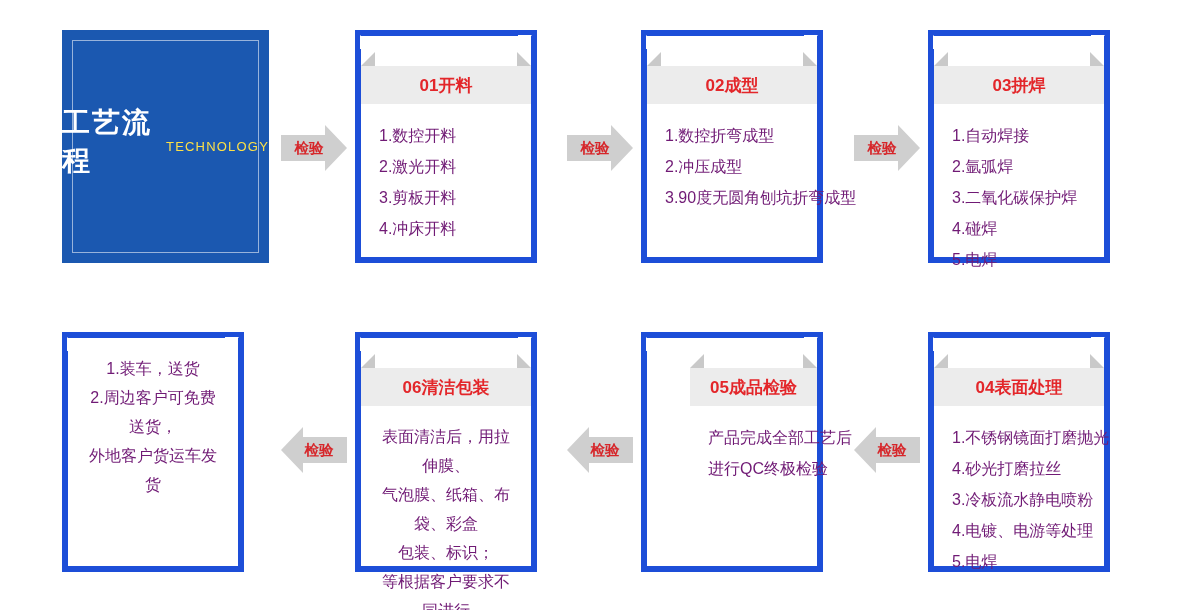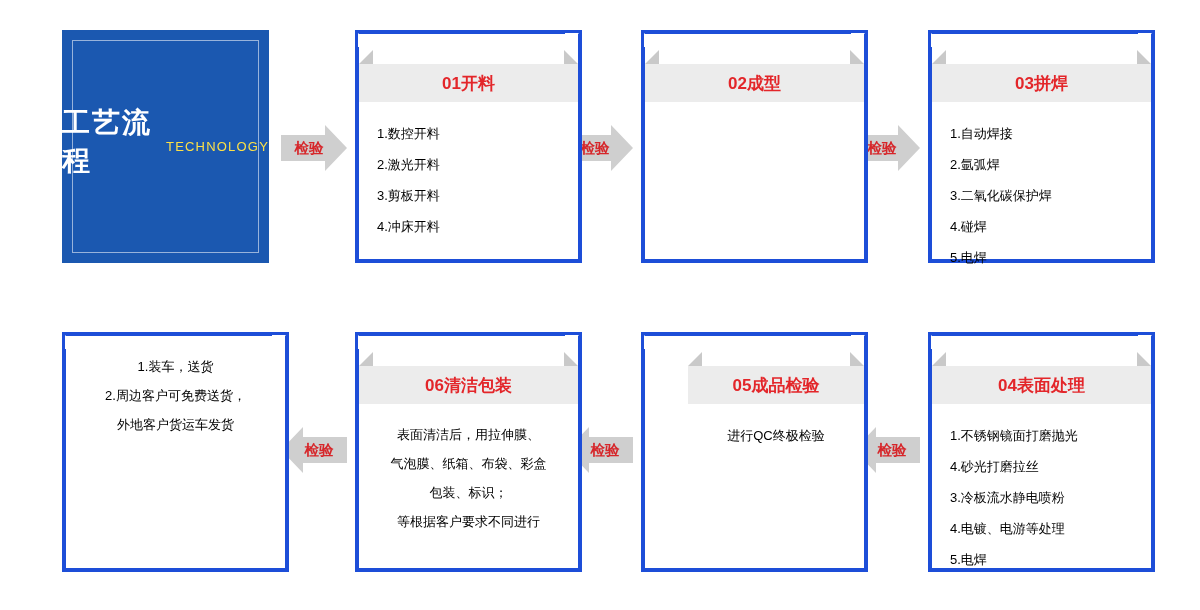--- a/index.html
+++ b/index.html
@@ -53,24 +53,24 @@
   }
   .title-en {
     font-size: 13px;
     color: #fde047;
     letter-spacing: 1.2px;
   }
 
   
   .step {
     position: absolute;
-    width: 227px;
+    width: 182px;
     box-sizing: border-box;
     background: #ffffff;
-    border: 4px solid #1d4ed8;
+    border: 6px solid #1d4ed8;
   }
   
   .step .notch-left,
   .step .notch-right {
     position: absolute;
     top: -1px;
     width: 0;
     height: 0;
     border-style: solid;
   }
@@ -112,23 +112,23 @@
   .step-head .tab-right {
     right: 0;
     border-width: 0 14px 14px 0;
     border-color: transparent transparent #c9c9c9 transparent;
   }
   .step-body {
     padding: 16px 18px 14px 18px;
     box-sizing: border-box;
   }
   .step-body .line {
-    font-size: 13px;
+    font-size: 16px;
     line-height: 31px;
-    color: #000000;
+    color: #701a75;
     white-space: nowrap;
   }
   .step-body.center .line {
     text-align: center;
   }
   .step-body.wrap .line {
     white-space: normal;
     line-height: 29px;
     text-align: center;
   }
@@ -227,20 +227,25 @@
     </div>
 
     <div class="step step2" data-interactable="true">
       <span class="notch-left" data-interactable="false"></span>
       <span class="notch-right" data-interactable="false"></span>
       <div class="step-head" data-interactable="false">
         <span class="tab-left" data-interactable="false"></span>
         <span class="tab-right" data-interactable="false"></span>
         <span data-interactable="false">02成型</span>
       </div>
+      <div class="step-body" data-interactable="false">
+        <div class="line" data-interactable="false">1.数控折弯成型</div>
+        <div class="line" data-interactable="false">2.冲压成型</div>
+        <div class="line" data-interactable="false">3.90度无圆角刨坑折弯成型</div>
+      </div>
     </div>
 
     <div class="step step3" data-interactable="true">
       <span class="notch-left" data-interactable="false"></span>
       <span class="notch-right" data-interactable="false"></span>
       <div class="step-head" data-interactable="false">
         <span class="tab-left" data-interactable="false"></span>
         <span class="tab-right" data-interactable="false"></span>
         <span data-interactable="false">03拼焊</span>
       </div>
@@ -306,20 +311,21 @@
 
     <div class="step step5" data-interactable="true">
       <span class="notch-left" data-interactable="false"></span>
       <span class="notch-right" data-interactable="false"></span>
       <div class="step-head" data-interactable="false">
         <span class="tab-left" data-interactable="false"></span>
         <span class="tab-right" data-interactable="false"></span>
         <span data-interactable="false">05成品检验</span>
       </div>
       <div class="step-body center" data-interactable="false">
+        <div class="line" data-interactable="false">产品完成全部工艺后</div>
         <div class="line" data-interactable="false">进行QC终极检验</div>
       </div>
     </div>
 
     <div class="step step4" data-interactable="true">
       <span class="notch-left" data-interactable="false"></span>
       <span class="notch-right" data-interactable="false"></span>
       <div class="step-head" data-interactable="false">
         <span class="tab-left" data-interactable="false"></span>
         <span class="tab-right" data-interactable="false"></span>

